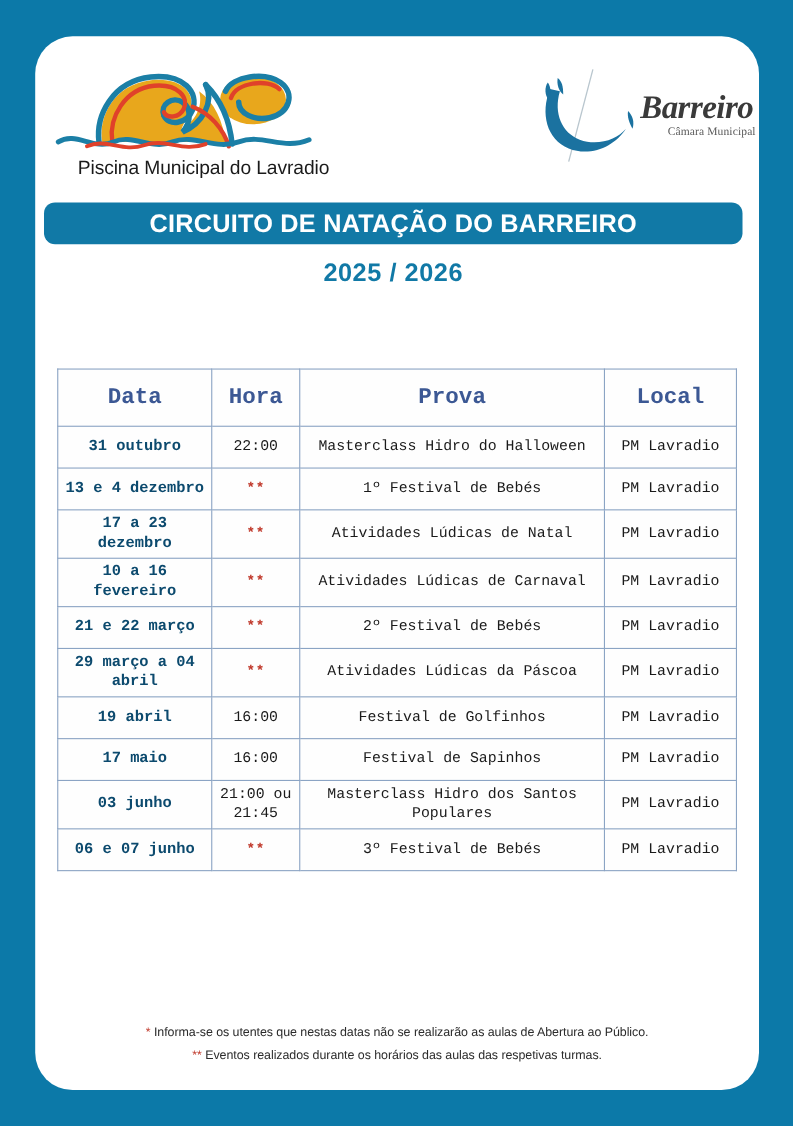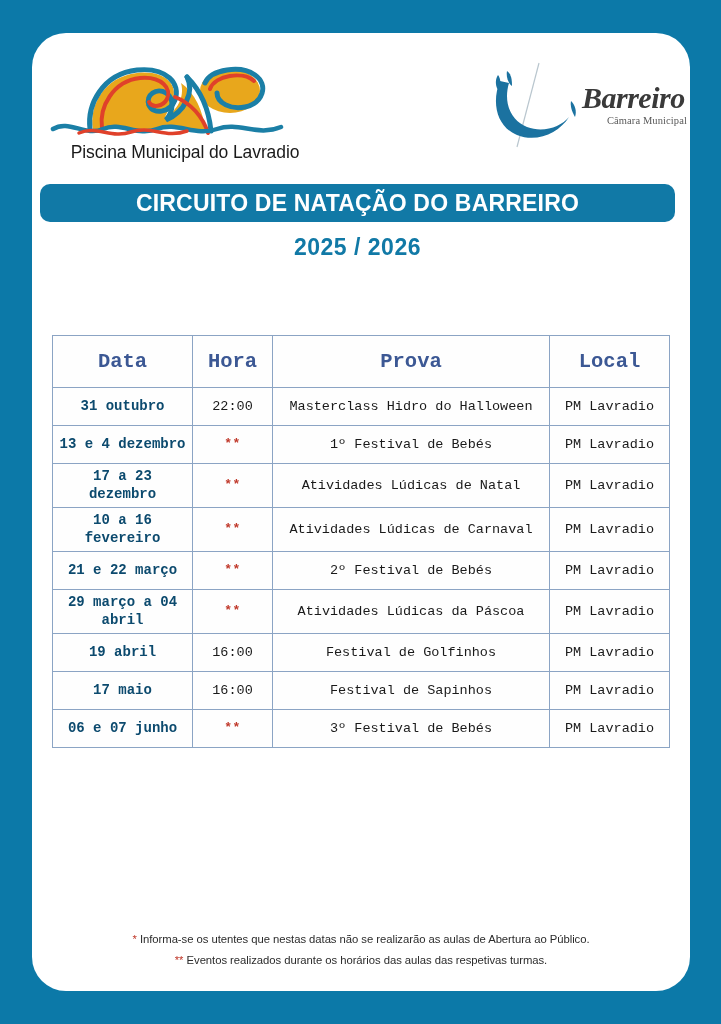--- a/index.html
+++ b/index.html
@@ -320,20 +320,26 @@
           <td class="cell-prova">Festival de Golfinhos</td>
           <td class="cell-local">PM Lavradio</td>
         </tr>
         <tr>
           <td class="cell-data">17 maio</td>
           <td class="cell-hora">16:00</td>
           <td class="cell-prova">Festival de Sapinhos</td>
           <td class="cell-local">PM Lavradio</td>
         </tr>
         <tr>
+          <td class="cell-data">03 junho</td>
+          <td class="cell-hora">21:00 ou 21:45</td>
+          <td class="cell-prova">Masterclass Hidro dos Santos Populares</td>
+          <td class="cell-local">PM Lavradio</td>
+        </tr>
+        <tr>
           <td class="cell-data">06 e 07 junho</td>
           <td class="cell-hora mark">**</td>
           <td class="cell-prova">3º Festival de Bebés</td>
           <td class="cell-local">PM Lavradio</td>
         </tr>
       </tbody>
   </table>
 
   <div id="footnotes">
       <div class="footnote"><span class="star">*</span><span> Informa-se os utentes que nestas datas não se realizarão as aulas de Abertura ao Público.</span></div>

